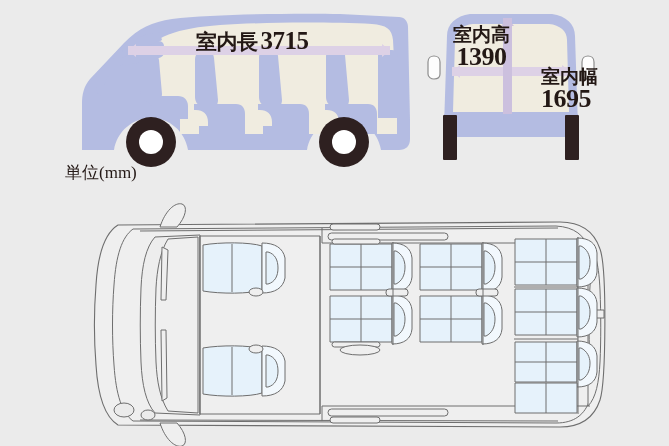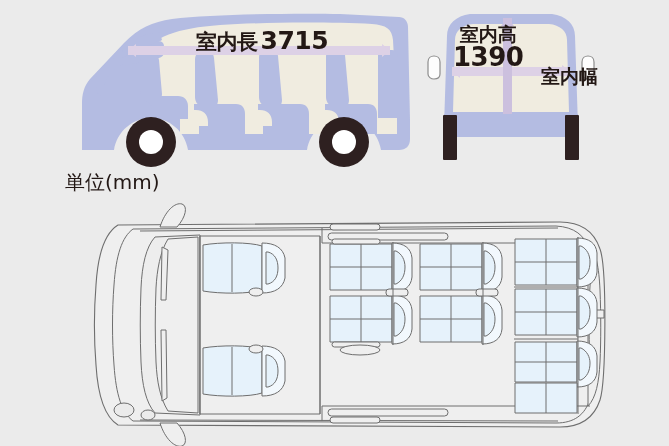--- a/index.html
+++ b/index.html
@@ -13,20 +13,21 @@
     font-family: "DejaVu Sans", "Liberation Sans", sans-serif;
     overflow: hidden;
     position: relative;
   }
   #diagram-root {
     position: absolute;
     left: 0;
     top: 0;
     width: 669px;
     height: 446px;
+    font-family: Liberation Serif, serif;
   }
   svg.layer {
     position: absolute;
     left: 0;
     top: 0;
     width: 669px;
     height: 446px;
     display: block;
   }
   .dim-label {
@@ -67,23 +68,23 @@
   }
   #label-interior-width {
     left: 509px;
     top: 67px;
     text-align: left;
     margin-left: 32px;
   }
   #label-units {
     position: absolute;
     left: 65px;
-    top: 169px;
+    top: 161px;
     color: #231815;
-    font-size: 20px;
+    font-size: 17px;
     letter-spacing: 0px;
   }
 </style>
 </head>
 <body>
 
 <div id="diagram-root">
 
   <svg class="layer" viewBox="0 0 669 446">
     <defs>
@@ -388,17 +389,18 @@
     <span class="kanji-inline">室内長</span><span class="num-inline">3715</span>
   </div>
 
   <div class="dim-label" id="label-interior-height">
     <span class="kanji">室内高</span>
     <span class="num">1390</span>
   </div>
 
   <div class="dim-label" id="label-interior-width">
     <span class="kanji">室内幅</span>
+    <span class="num">1695</span>
   </div>
 
   <div id="label-units">単位(mm)</div>
 
 </div>
 
 </body></html>

